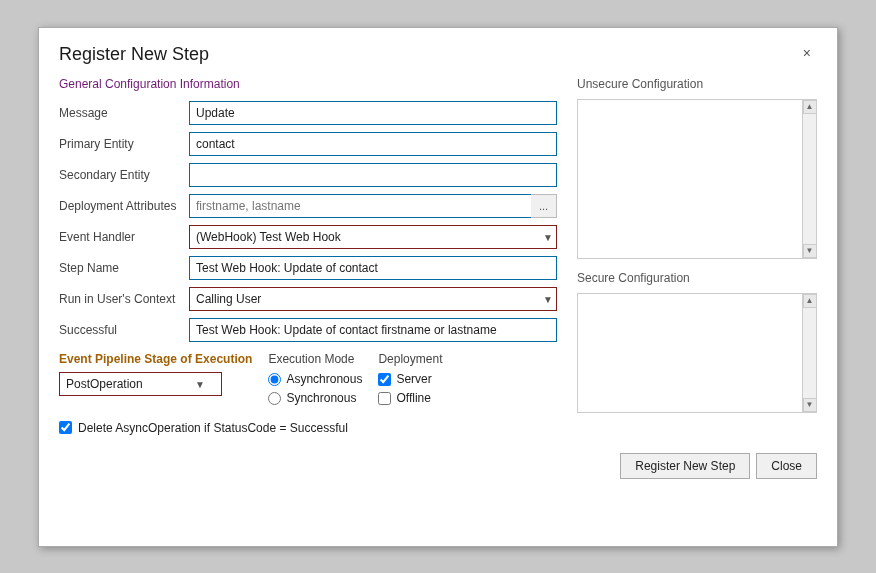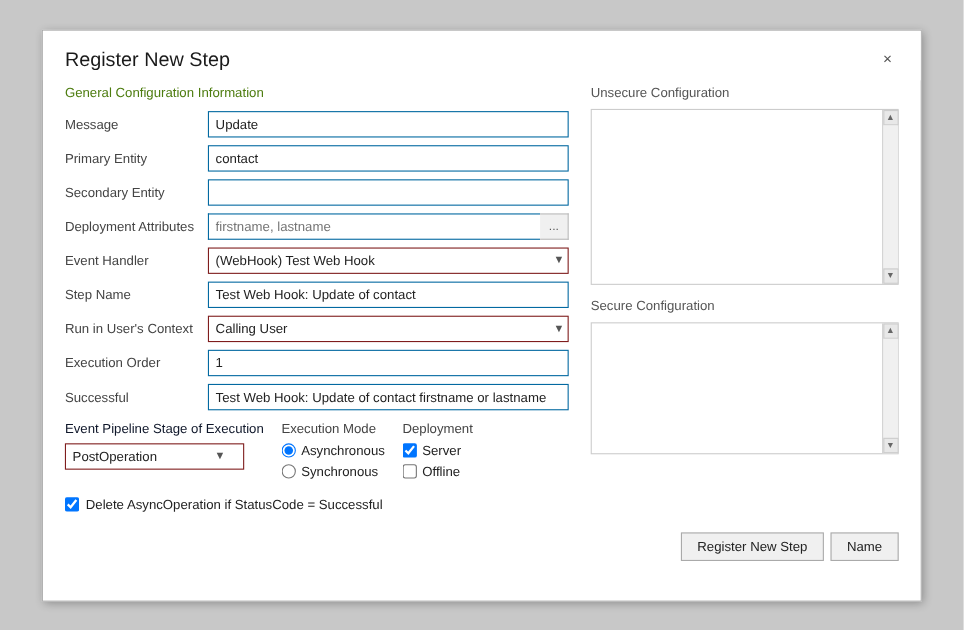--- a/index.html
+++ b/index.html
@@ -47,26 +47,26 @@
     .dialog-body {
       display: flex;
       padding: 0 20px 10px 20px;
       gap: 20px;
     }
     .left-panel {
       flex: 1;
       min-width: 0;
     }
     .right-panel {
-      width: 280px;
+      width: 240px;
       flex-shrink: 0;
     }
     .section-title {
       font-size: 12px;
-      color: #4d7c0f;
+      color: #701a75;
       margin-bottom: 10px;
       padding-top: 4px;
     }
     .form-row {
       display: flex;
       align-items: center;
       margin-bottom: 7px;
     }
     .form-label {
       width: 130px;
@@ -148,32 +148,33 @@
       color: #444;
       margin-bottom: 6px;
     }
     .radio-group, .checkbox-group {
       display: flex;
       flex-direction: column;
       gap: 5px;
     }
     .radio-item, .checkbox-item {
       display: flex;
-      align-items: flex-start;
+      align-items: flex-end;
       gap: 5px;
       font-size: 12px;
     }
     .pipeline-wrapper {
       display: flex;
       flex-direction: column;
     }
     .pipeline-label {
       font-size: 12px;
-      color: #0f172a;
+      color: #a16207;
       margin-bottom: 6px;
+      font-weight: bold;
     }
     .delete-row {
       display: flex;
       align-items: center;
       gap: 6px;
       margin-top: 10px;
       padding-top: 6px;
     }
     .config-box {
       border: 1px solid #ccc;
@@ -309,24 +310,20 @@
       <div class="form-row">
         <span class="form-label">Run in User's Context</span>
         <div class="select-wrapper">
           <select>
             <option>Calling User</option>
           </select>
           <span class="select-arrow">▼</span>
         </div>
       </div>
 
-      <div class="form-row">
-        <span class="form-label">Execution Order</span>
-        <input class="form-control" type="text" value="1" style="">
-      </div>
 
       <div class="form-row">
         <span class="form-label">Successful</span>
         <input class="form-control" type="text" value="Test Web Hook: Update of contact firstname or lastname" style="">
       </div>
 
       <div class="bottom-section">
 
         <div class="pipeline-wrapper">
           <span class="pipeline-label">Event Pipeline Stage of Execution</span>
@@ -389,15 +386,15 @@
           <div class="scroll-arrow">▲</div>
           <div class="scroll-track"></div>
           <div class="scroll-arrow">▼</div>
         </div>
       </div>
     </div>
   </div>
 
   <div class="dialog-footer">
     <button class="footer-btn footer-btn-primary">Register New Step</button>
-    <button class="footer-btn">Name</button>
+    <button class="footer-btn">Close</button>
   </div>
 </div>
 
 </body></html>

